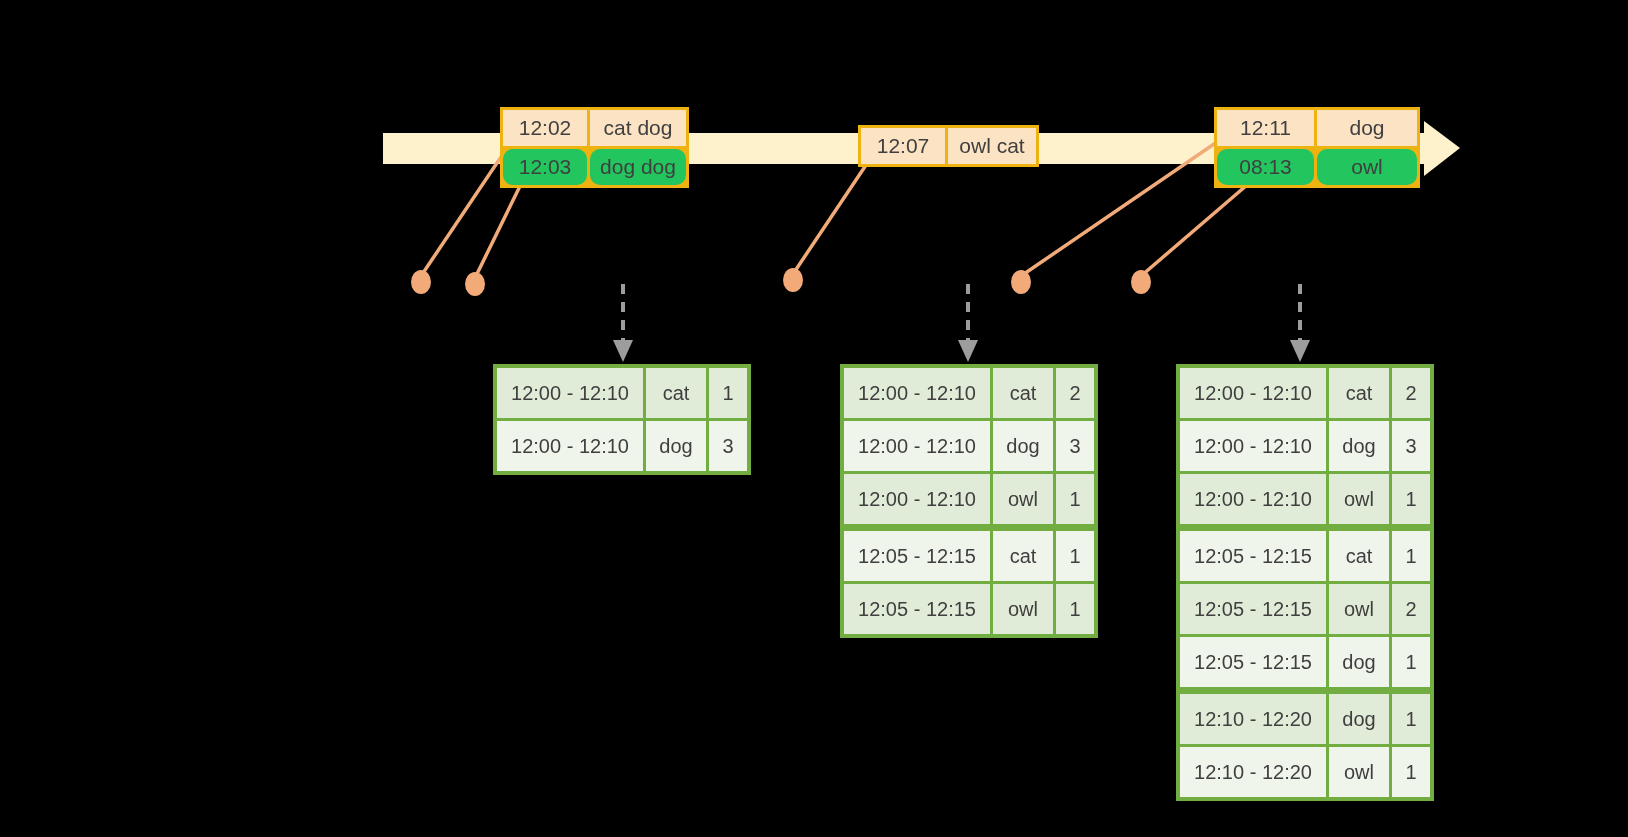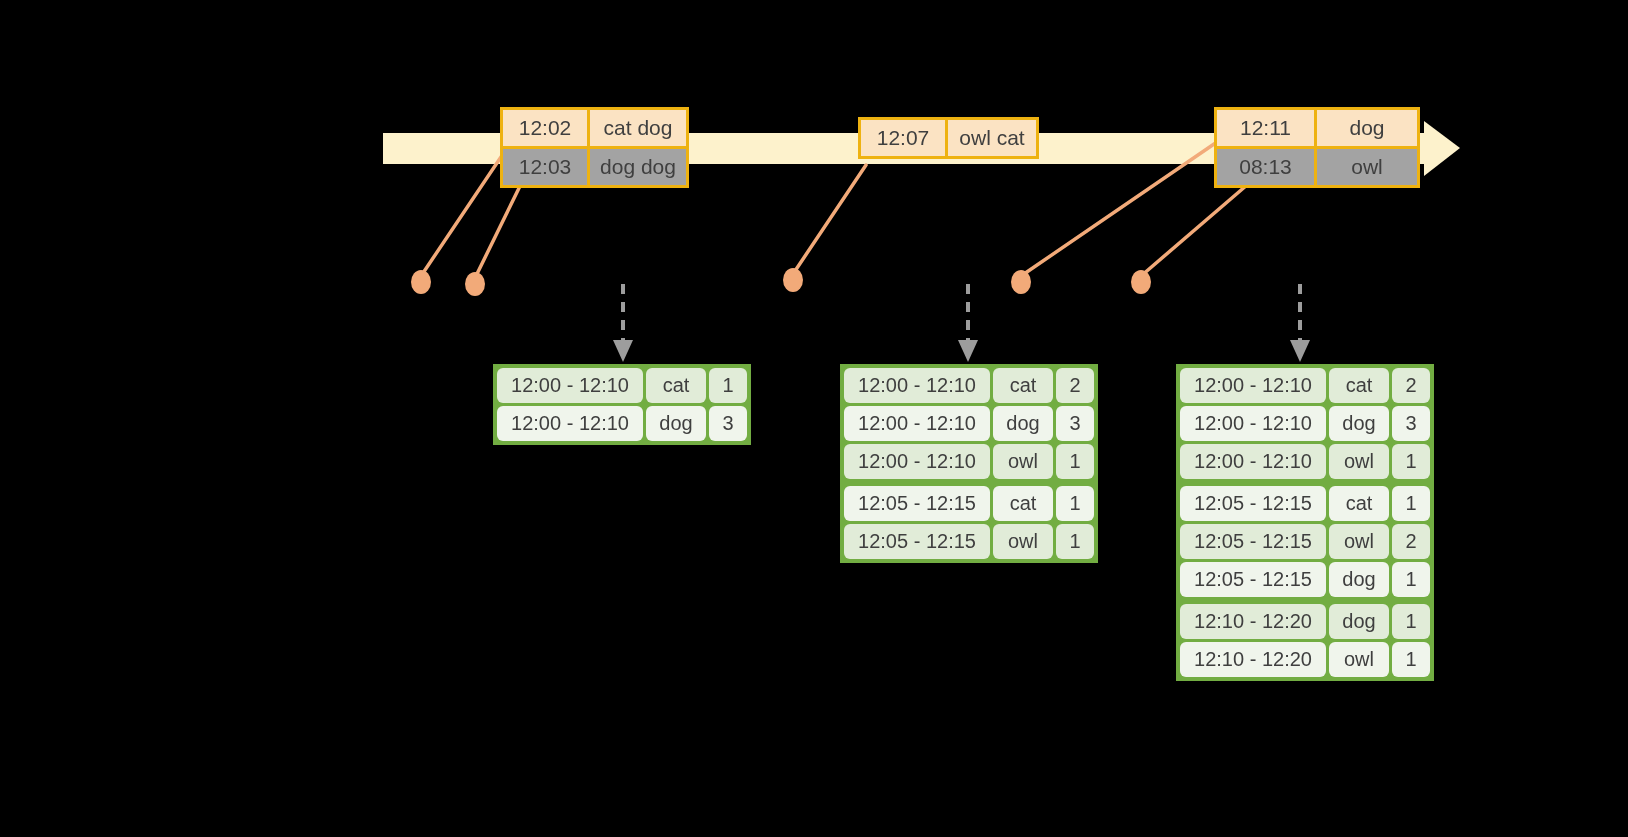--- a/index.html
+++ b/index.html
@@ -13,40 +13,39 @@
   .event-table{
     position:absolute;background:#eeb211;padding:3px;
     display:flex;flex-direction:column;gap:3px;z-index:2;
   }
   .event-row{display:flex;gap:3px;}
   .event-cell{
     height:36px;display:flex;align-items:center;justify-content:center;
     font-size:21px;
   }
   .ev-dark{background:#fbe3c3;}
-  .ev-light{background:#a3a3a3;}
+  .ev-light{background:#22c55e;border-radius:10px;}
   #ev1 .t{width:84px;} #ev1 .w{width:96px;text-align:center;}
   #ev2 .t{width:84px;} #ev2 .w{width:88px;}
   #ev3 .t{width:97px;} #ev3 .w{width:100px;}
   #ev1{left:500px;top:63px;}
-  #ev2{left:858px;top:73px;}
+  #ev2{left:858px;top:81px;}
   #ev3{left:1214px;top:63px;}
 
   
   .result-table{
     position:absolute;background:#72ad42;padding:4px;
     display:flex;flex-direction:column;z-index:2;
   }
   .result-row{display:flex;gap:3px;margin-top:3px;}
   .result-row:first-child{margin-top:0;}
   .result-row.group-start{margin-top:7px;}
   .result-cell{
-    height:35px;display:flex;align-items:center;justify-content:center;
+    height:50px;display:flex;align-items:center;justify-content:center;
     font-size:20px;
-    border-radius:6px;
   }
   .rc-win{width:146px;} .rc-word{width:60px;} .rc-count{width:38px;}
   .rs-dark{background:#e1ecd8;}
   .rs-light{background:#f0f5ec;}
   #rt1{left:493px;top:320px;}
   #rt2{left:840px;top:320px;}
   #rt3{left:1176px;top:320px;}
 </style>
 </head>
 <body>

